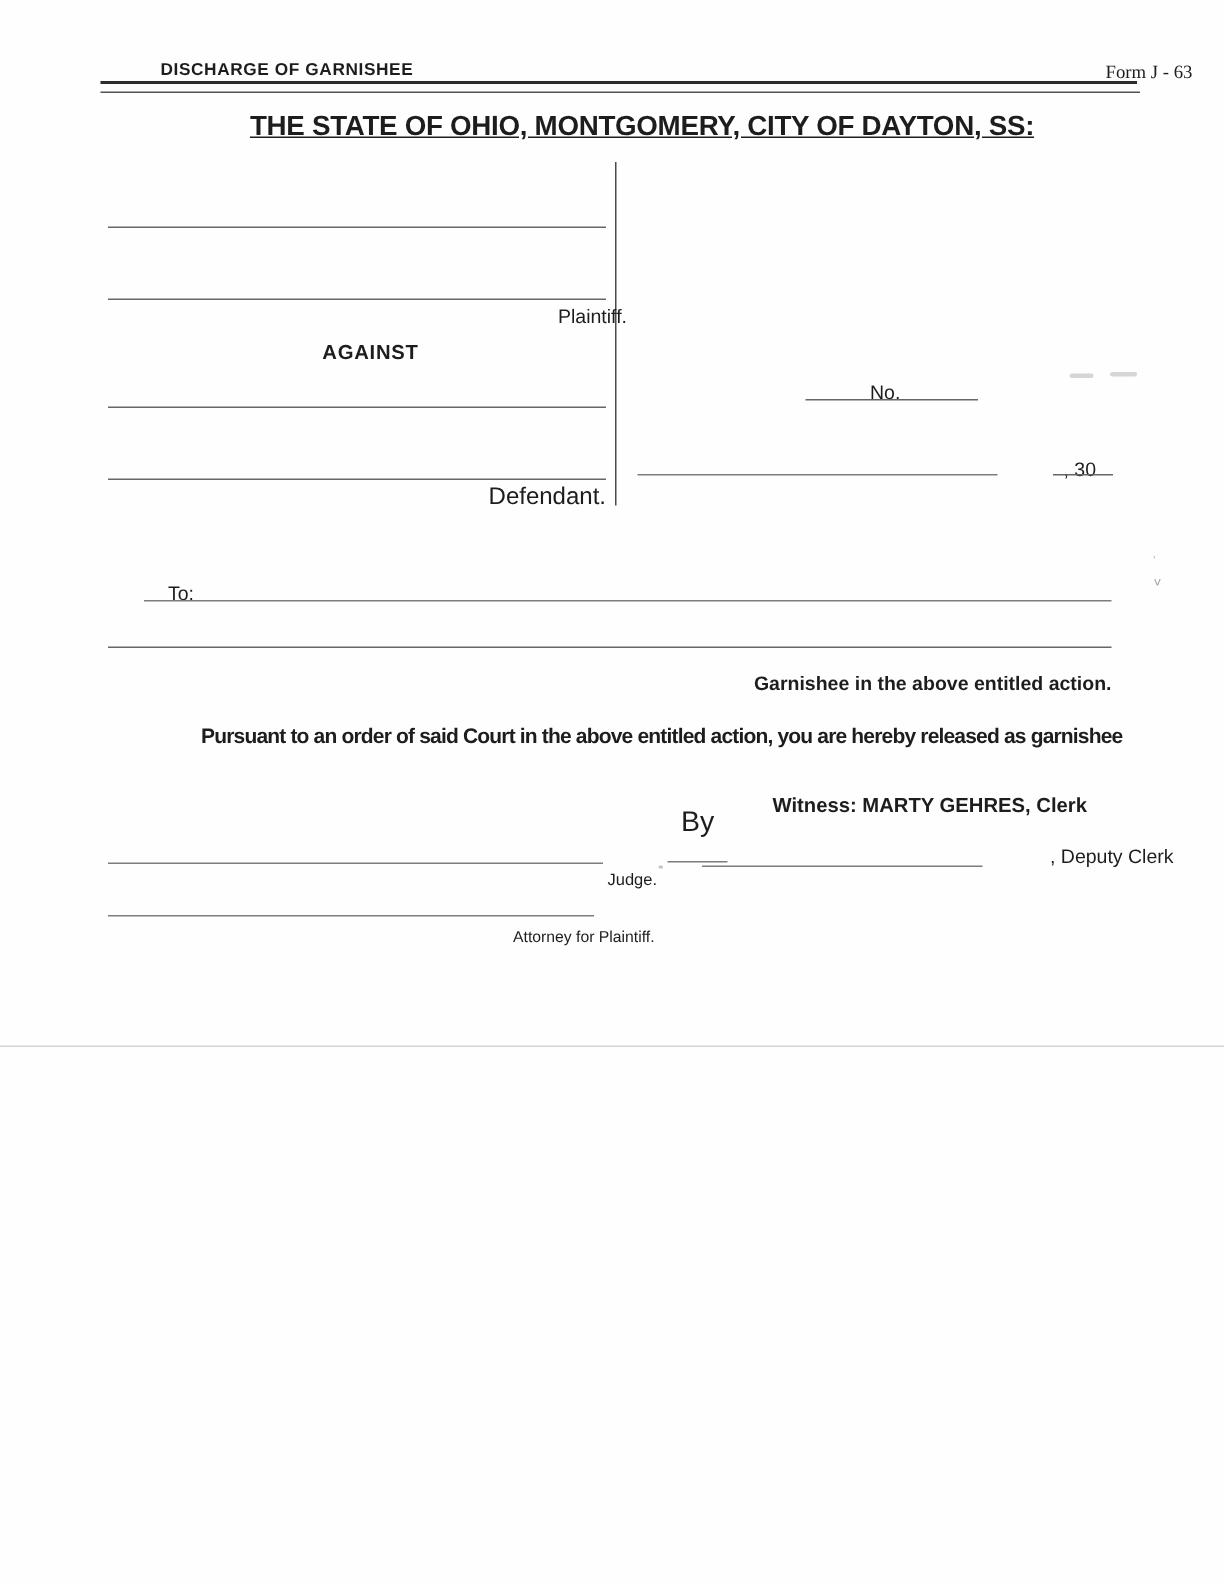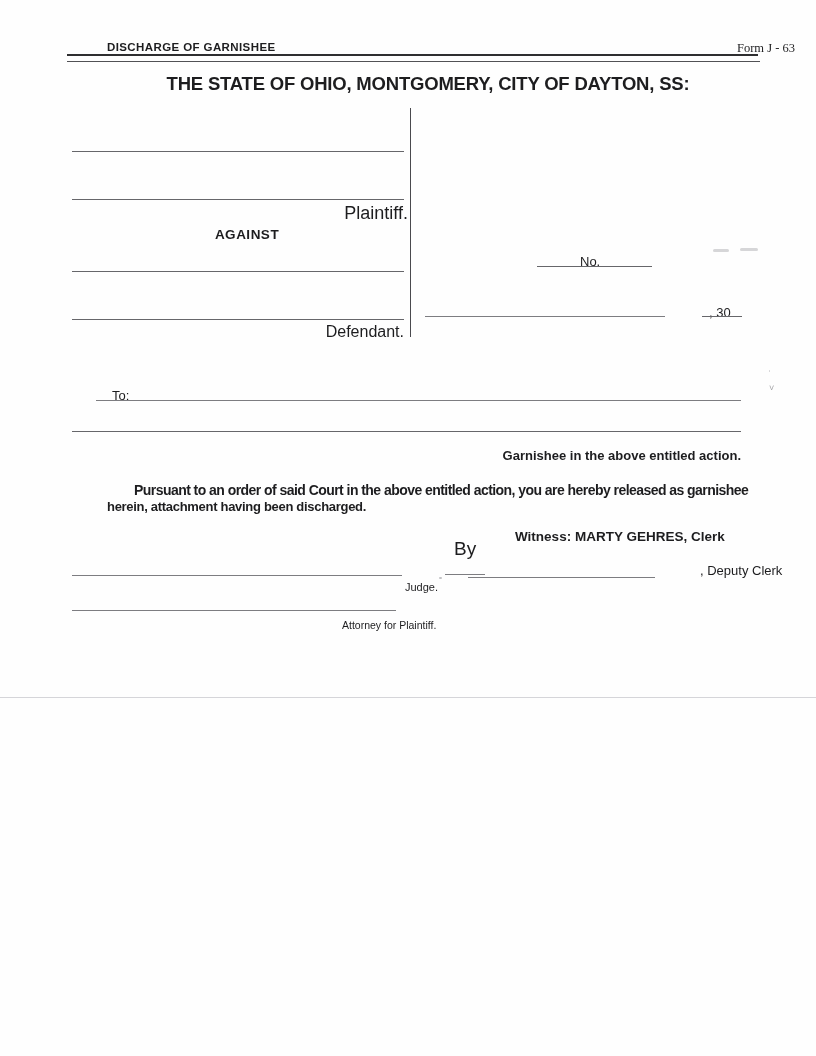--- a/index.html
+++ b/index.html
@@ -31,27 +31,27 @@
 <body>
 
 <div class="page">
 
   <div class="abs t bold" style="left:67px; top:41px; font-size:11.5px; letter-spacing:.4px;">DISCHARGE OF GARNISHEE</div>
   <div class="abs t serif" style="left:697px; top:41px; font-size:12.5px;">Form J - 63</div>
 
   <div class="abs rule-thick" style="left:67px; top:54px; width:691px;"></div>
   <div class="abs rule-thin" style="left:67px; top:61px; width:693px;"></div>
 
-  <div class="abs t bold" style="left:0; top:73px; width:816px; text-align:center; font-size:18.5px; letter-spacing:-0.2px;">THE STATE OF OHIO, MONTGOMERY, CITY OF DAYTON, SS:</div>
+  <div class="abs t bold" style="left:0; top:73px; width:816px; text-align:center; font-size:18.5px; letter-spacing:-0.2px;text-decoration:underline;">THE STATE OF OHIO, MONTGOMERY, CITY OF DAYTON, SS:</div>
 
   <div class="abs vrule" style="left:410px; top:108px; height:229px;"></div>
 
   <div class="abs line" style="left:72px; top:151px; width:332px;"></div>
   <div class="abs line" style="left:72px; top:199px; width:332px;"></div>
-  <div class="abs t right" style="left:76px; top:203px; width:332px; font-size:18px;">Plaintiff.</div>
+  <div class="abs t right" style="left:86px; top:203px; width:332px; font-size:13px;">Plaintiff.</div>
 
   <div class="abs t bold" style="left:72px; top:227px; width:310px; text-align:center; font-size:13.5px; letter-spacing:.5px;">AGAINST</div>
 
   <div class="abs line" style="left:72px; top:271px; width:332px;"></div>
   <div class="abs line" style="left:72px; top:319px; width:332px;"></div>
   <div class="abs t right" style="left:72px; top:323px; width:332px; font-size:16px;">Defendant.</div>
 
 
   <div class="abs t" style="left:508px; top:254px; font-size:13px;margin-left:32px;">No.</div>
   <div class="abs line" style="left:537px; top:266px; width:115px;"></div>
@@ -64,21 +64,20 @@
 
   <div class="speck" style="left:768px; top:369px;">ʾ</div>
   <div class="speck" style="left:769px; top:383px;">˅</div>
 
   <div class="abs t" style="left:72px; top:388px; font-size:13px;">To:</div>
   <div class="abs line-light" style="left:96px; top:400px; width:645px;"></div>
   <div class="abs line" style="left:72px; top:431px; width:669px;"></div>
   <div class="abs t bold right" style="left:72px; top:448px; width:669px; font-size:13px;">Garnishee in the above entitled action.</div>
 
   <div class="abs t bold" style="left:94px; top:482px; font-size:14px; letter-spacing:-0.55px;">Pursuant to an order of said Court in the above entitled action, you are hereby released as garnishee</div>
-  <div class="abs t bold" style="left:67px; top:499px; font-size:13px; letter-spacing:-0.3px;">herein, attachment having been discharged.</div>
 
   <div class="abs t bold" style="left:475px; top:529px; font-size:13.5px;">Witness: MARTY GEHRES, Clerk</div>
 
   <div class="abs line-light" style="left:72px; top:575px; width:330px;"></div>
   <div class="abs t" style="left:365px; top:581px; font-size:11px;">Judge.</div>
 
   <div class="abs t" style="left:414px; top:538px; font-size:19px;text-align:center;">By</div>
   <div class="artifact" style="left:439px; top:577px; width:3px; height:2px; opacity:.8;"></div>
   <div class="abs line-light" style="left:445px; top:574px; width:22px;"></div>
   <div class="abs line-light" style="left:468px; top:577px; width:187px;"></div>

